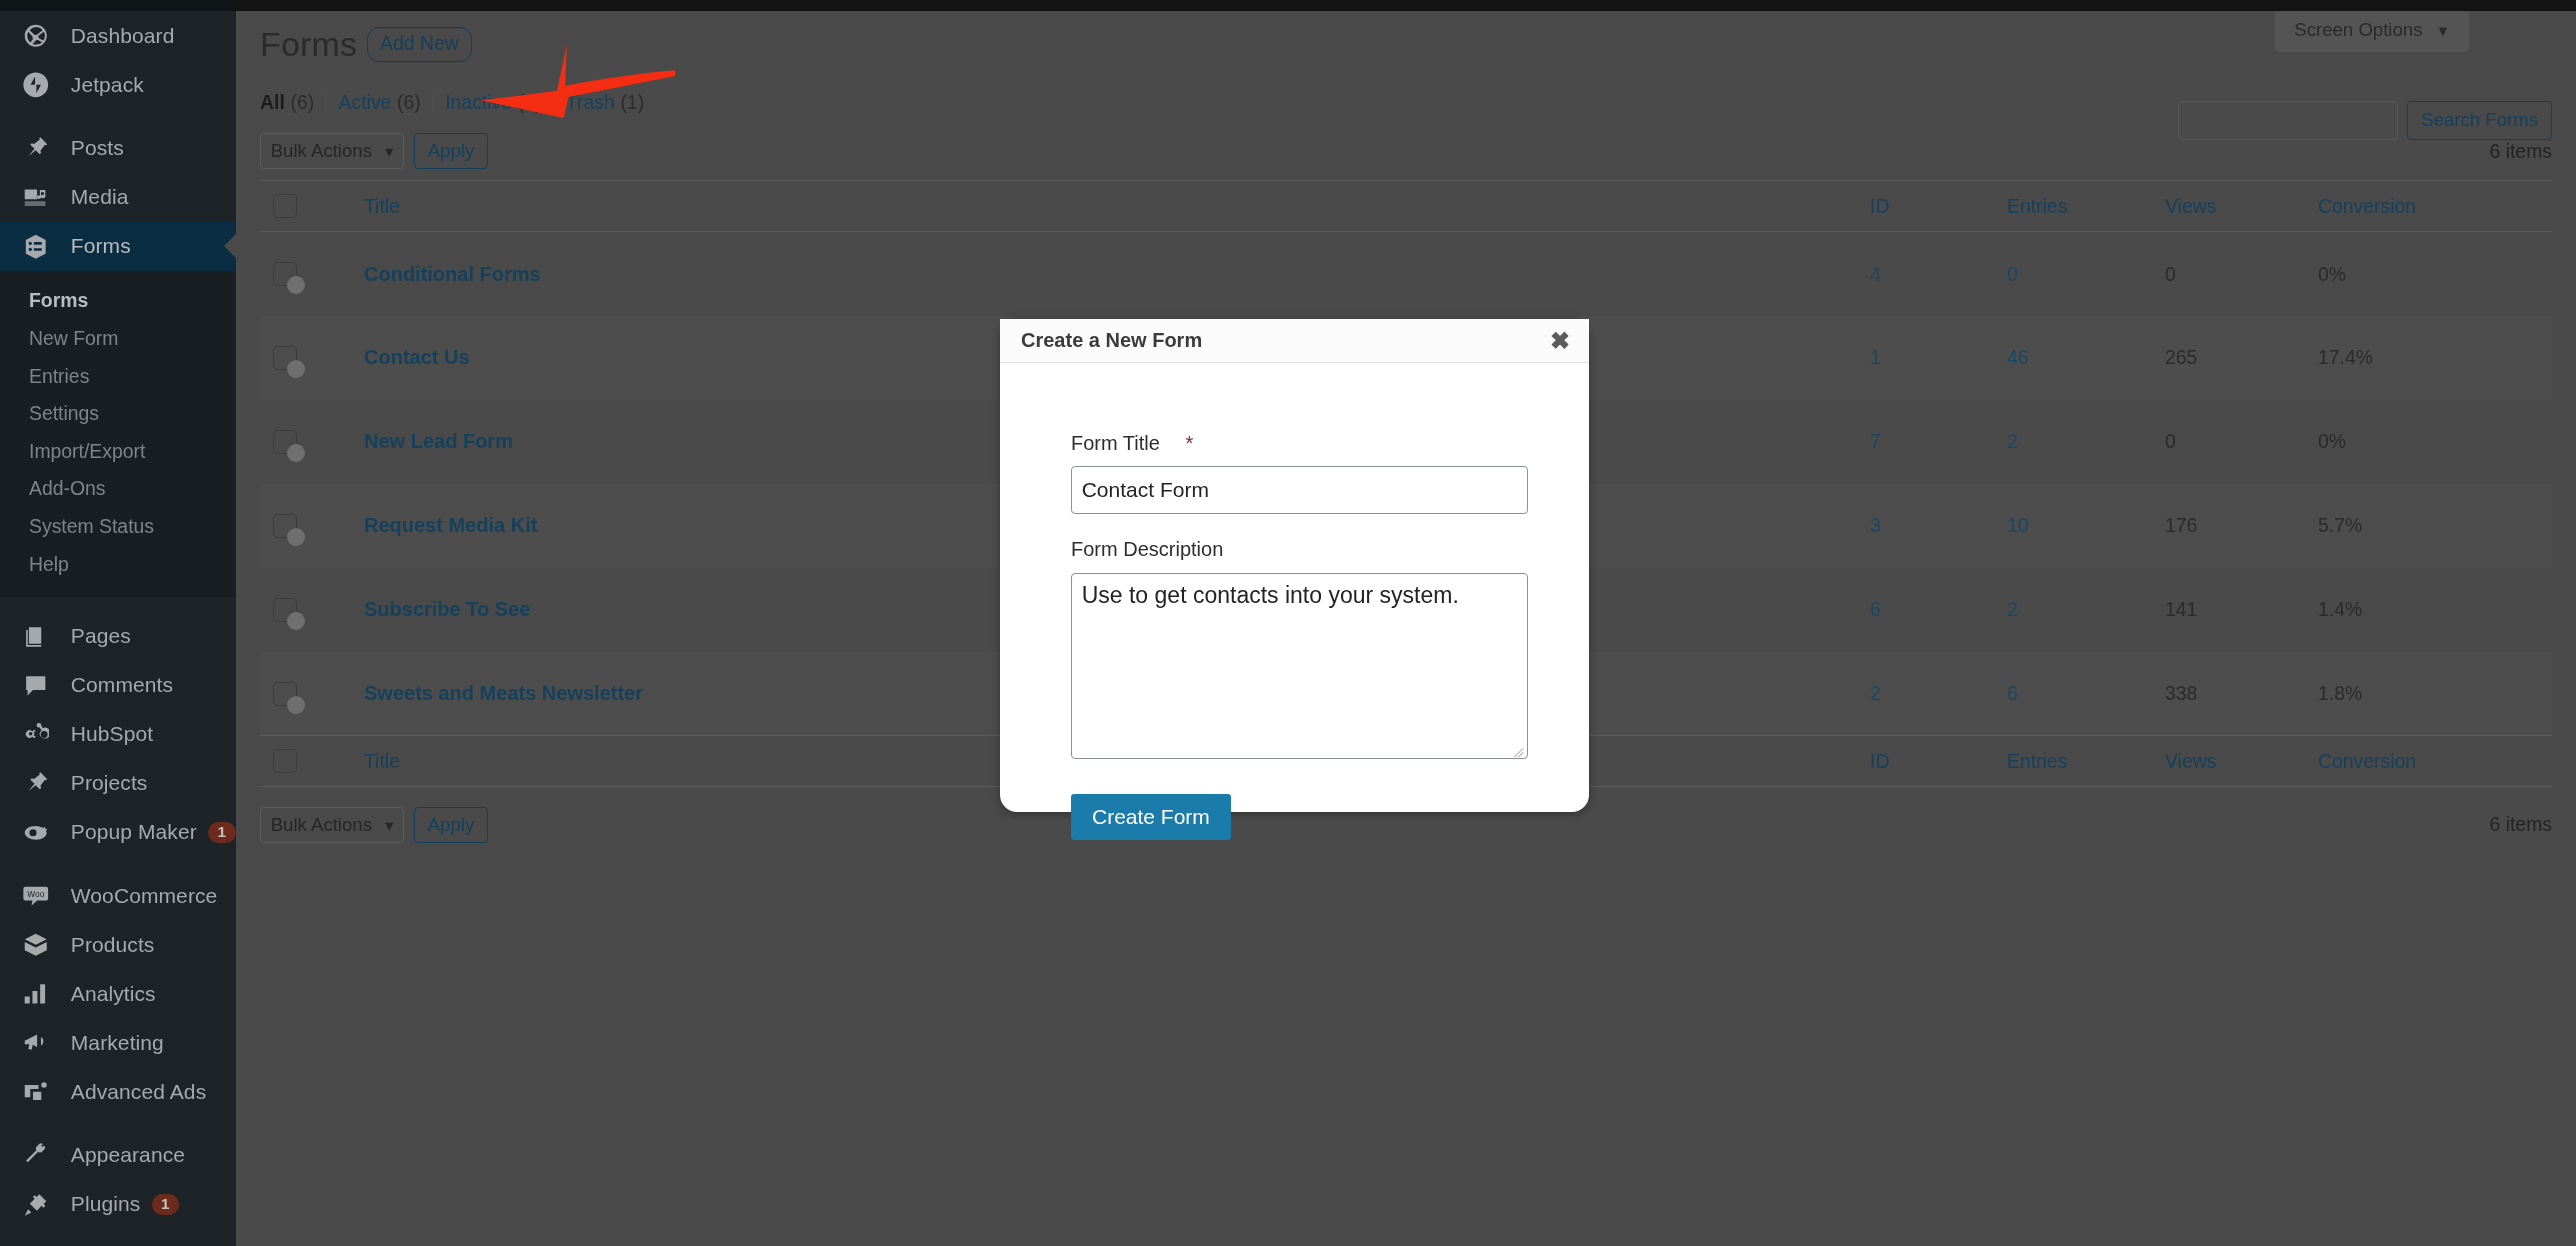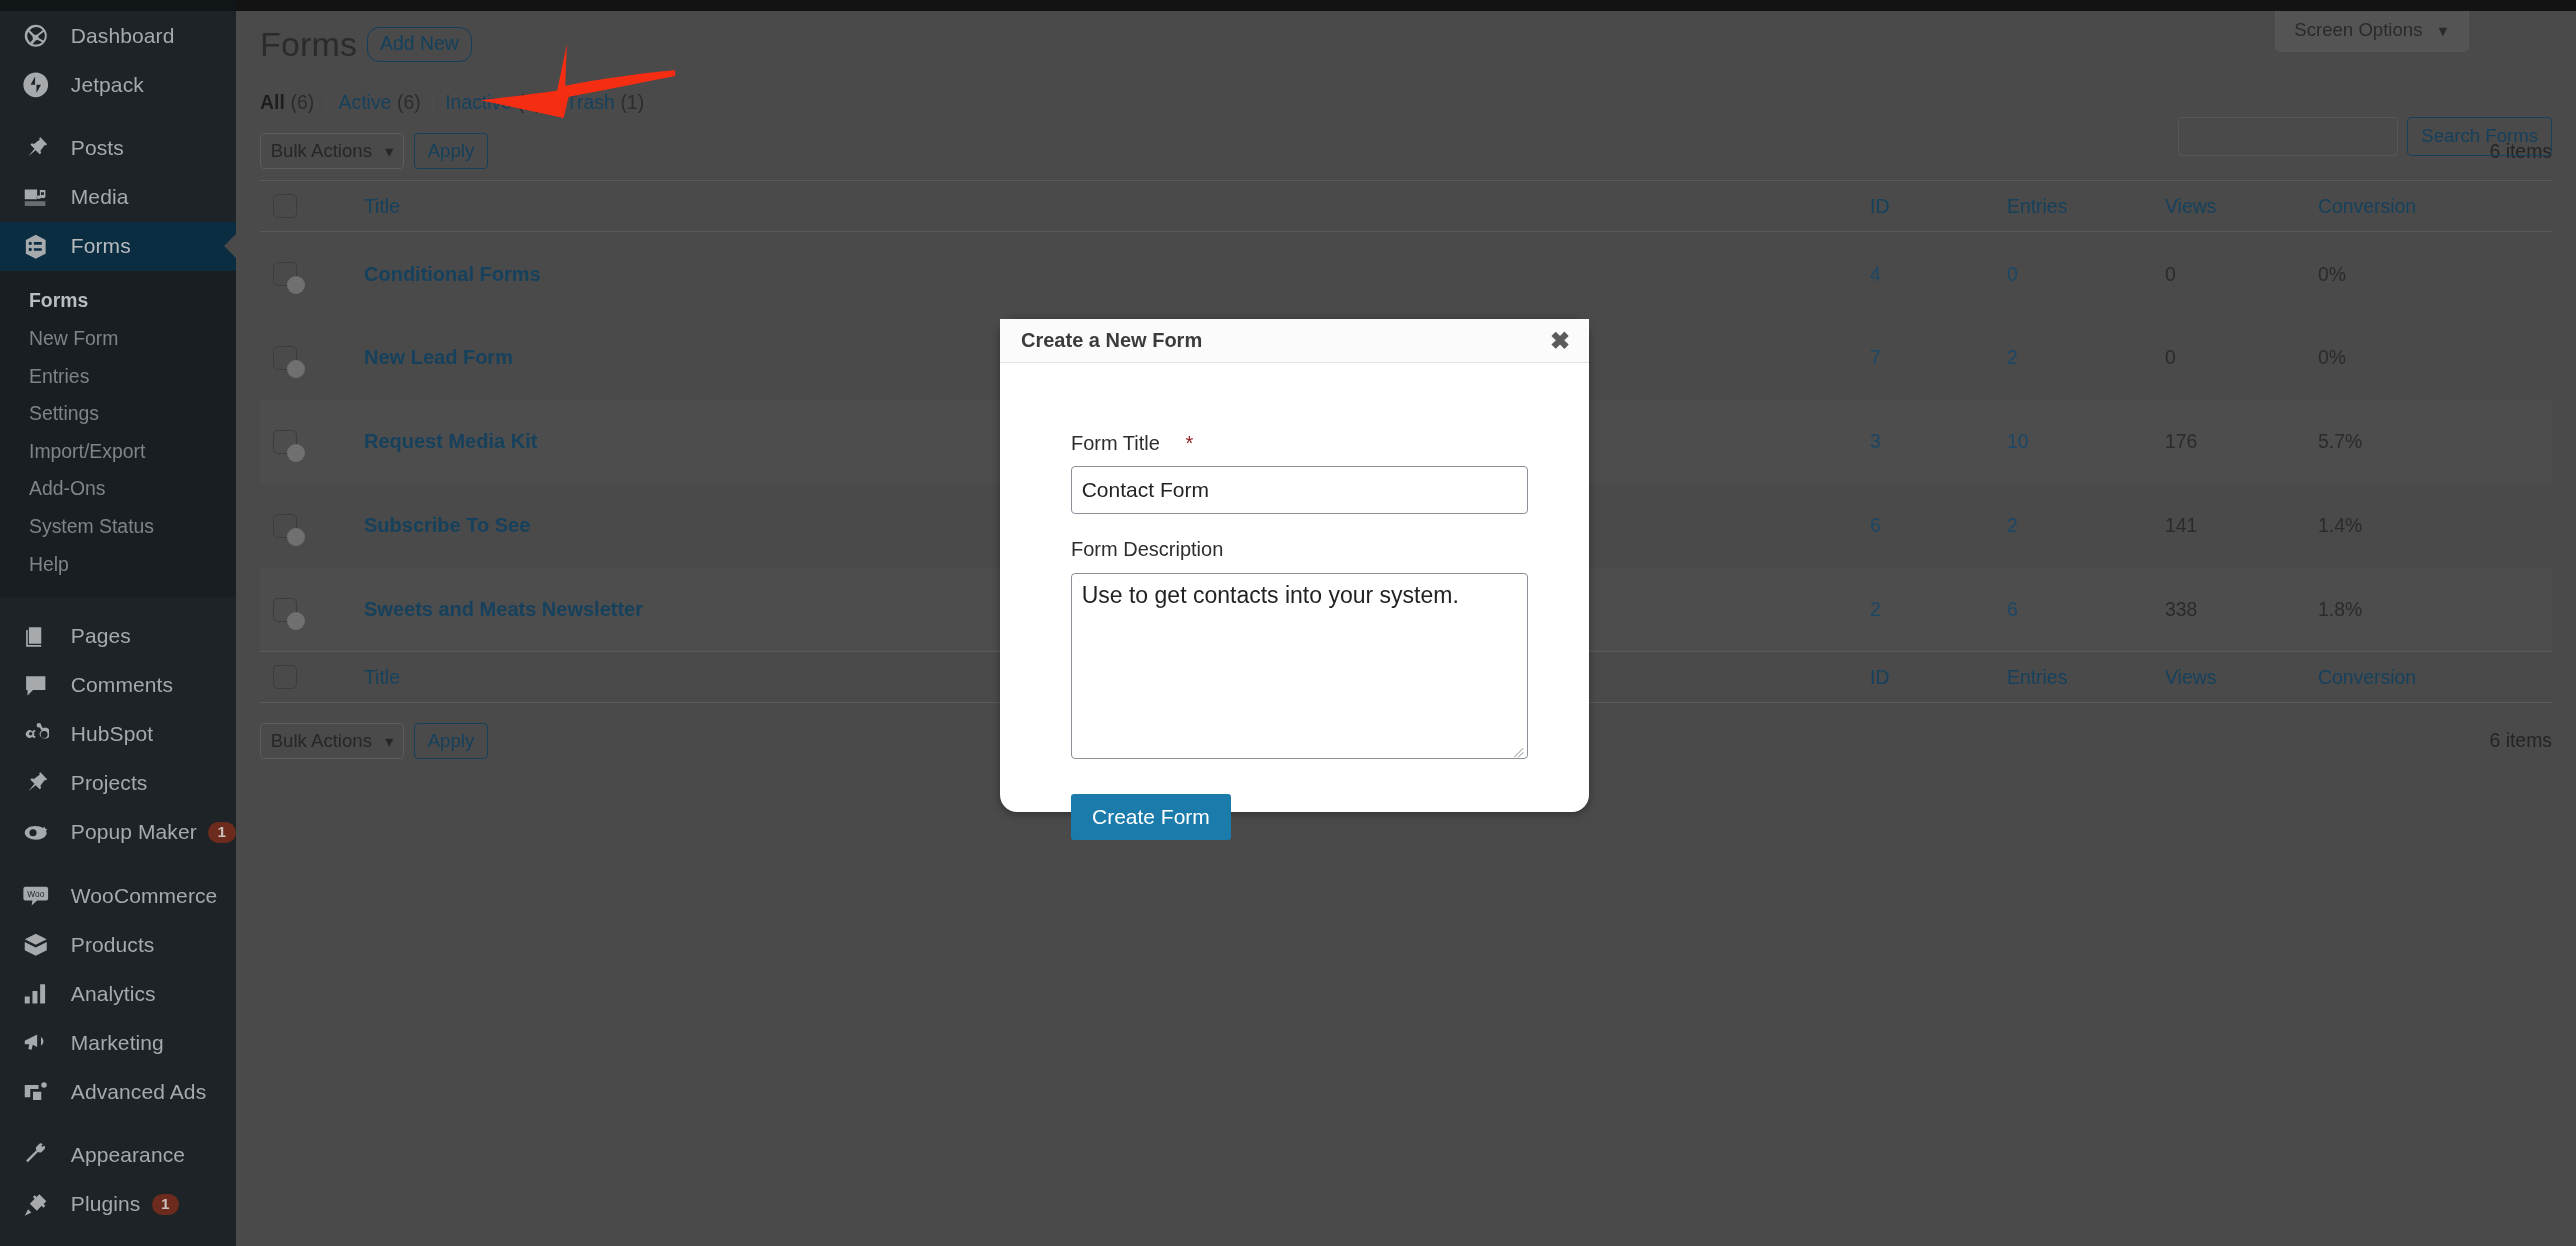--- a/index.html
+++ b/index.html
@@ -164,21 +164,21 @@
     font-size: 18.6px;
     cursor: pointer;
   }
   .items-count {
     margin-left: auto;
     color: #242424;
     font-size: 19.4px;
   }
 
   .search-box {
-    position: absolute; right: 0; top: 94px;
+    position: absolute; right: 0; top: 78px;
     display: flex; align-items: center;
   }
   .search-input {
     width: 220px; height: 39px;
     border: 0.8px solid #575757;
     border-radius: 4px;
     background: transparent;
     font-size: 18.6px;
     color: #1c1c1c;
     padding: 0 8px;
@@ -611,20 +611,31 @@
           <tr>
             <td class="col-cb">
                 <span class="cb"></span>
               </td>
             <td class="col-toggle"><span class="toggle"></span></td>
             <td class="col-title"><span class="row-title">Conditional Forms</span></td>
             <td class="col-id"><span class="lnk">4</span></td>
             <td class="col-entries"><span class="lnk">0</span></td>
             <td class="col-views"><span class="plain">0</span></td>
             <td class="col-conv"><span class="plain">0%</span></td>
+          </tr>
+          <tr class="alt">
+            <td class="col-cb">
+                <span class="cb"></span>
+              </td>
+            <td class="col-toggle"><span class="toggle"></span></td>
+            <td class="col-title"><span class="row-title">Contact Us</span></td>
+            <td class="col-id"><span class="lnk">1</span></td>
+            <td class="col-entries"><span class="lnk">46</span></td>
+            <td class="col-views"><span class="plain">265</span></td>
+            <td class="col-conv"><span class="plain">17.4%</span></td>
           </tr>
           <tr>
             <td class="col-cb">
                 <span class="cb"></span>
               </td>
             <td class="col-toggle"><span class="toggle"></span></td>
             <td class="col-title"><span class="row-title">New Lead Form</span></td>
             <td class="col-id"><span class="lnk">7</span></td>
             <td class="col-entries"><span class="lnk">2</span></td>
             <td class="col-views"><span class="plain">0</span></td>

